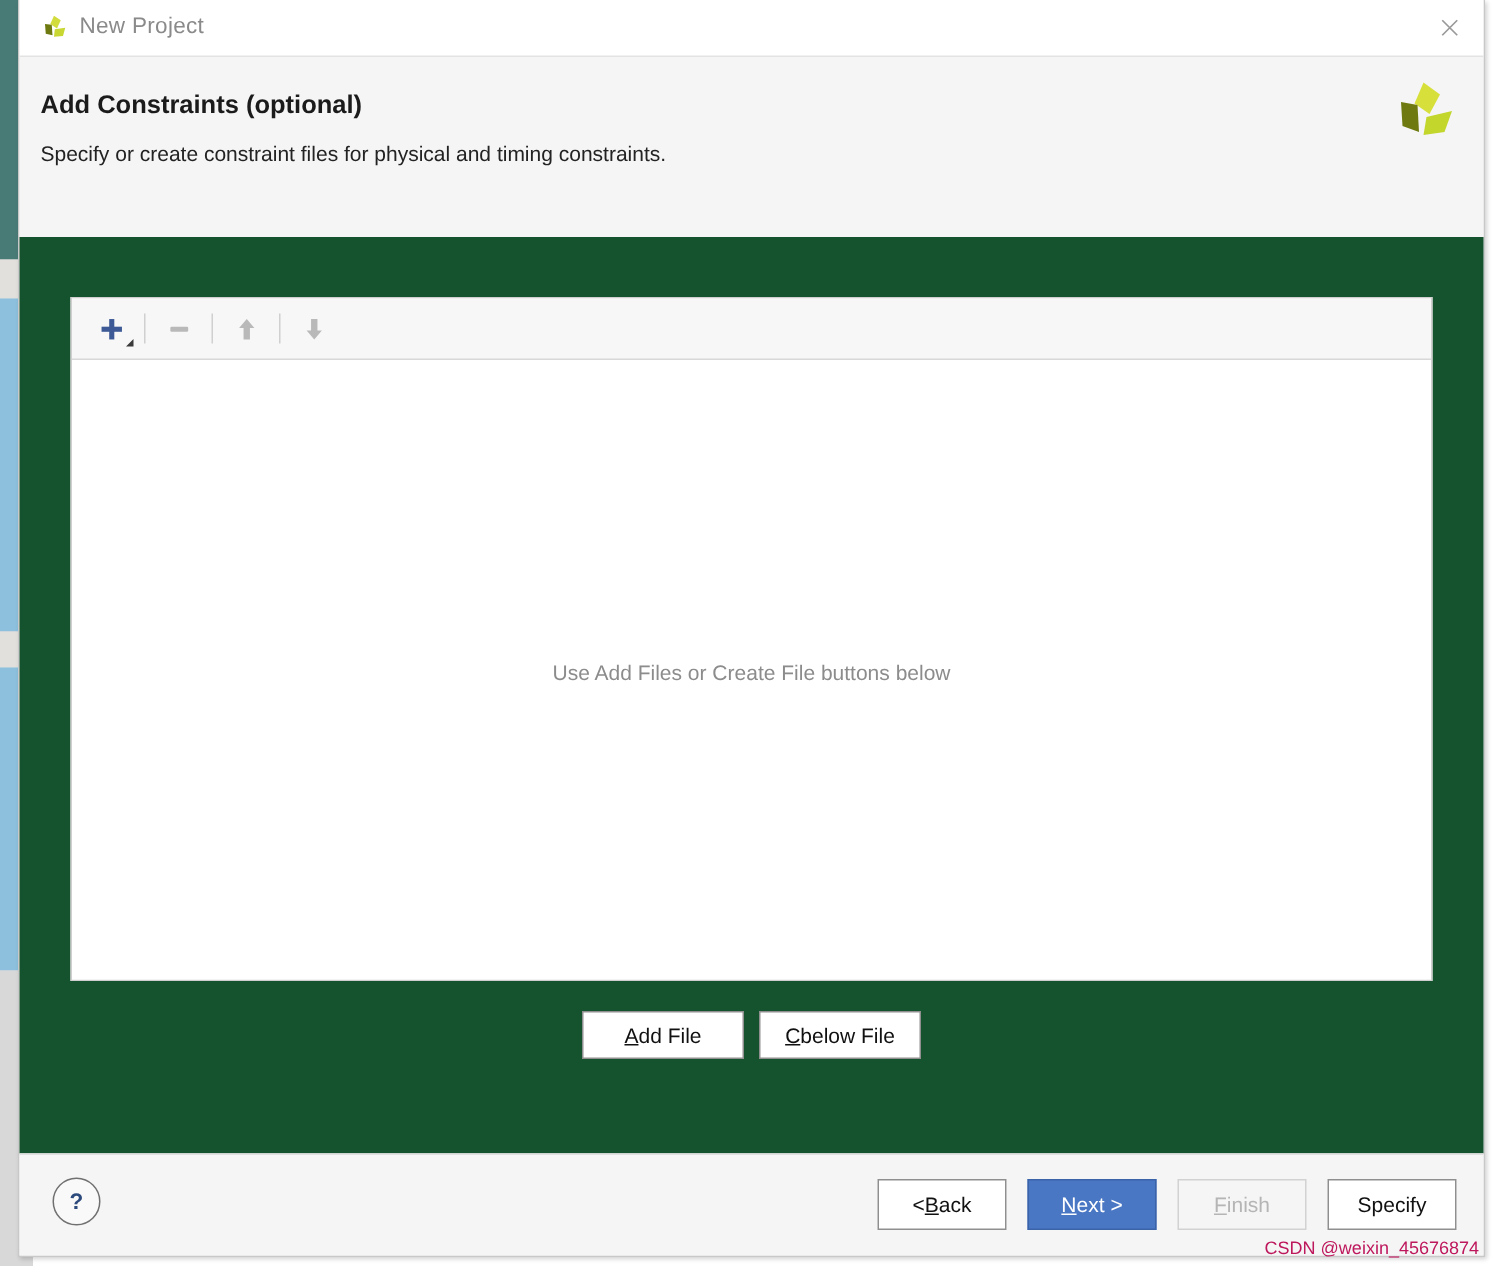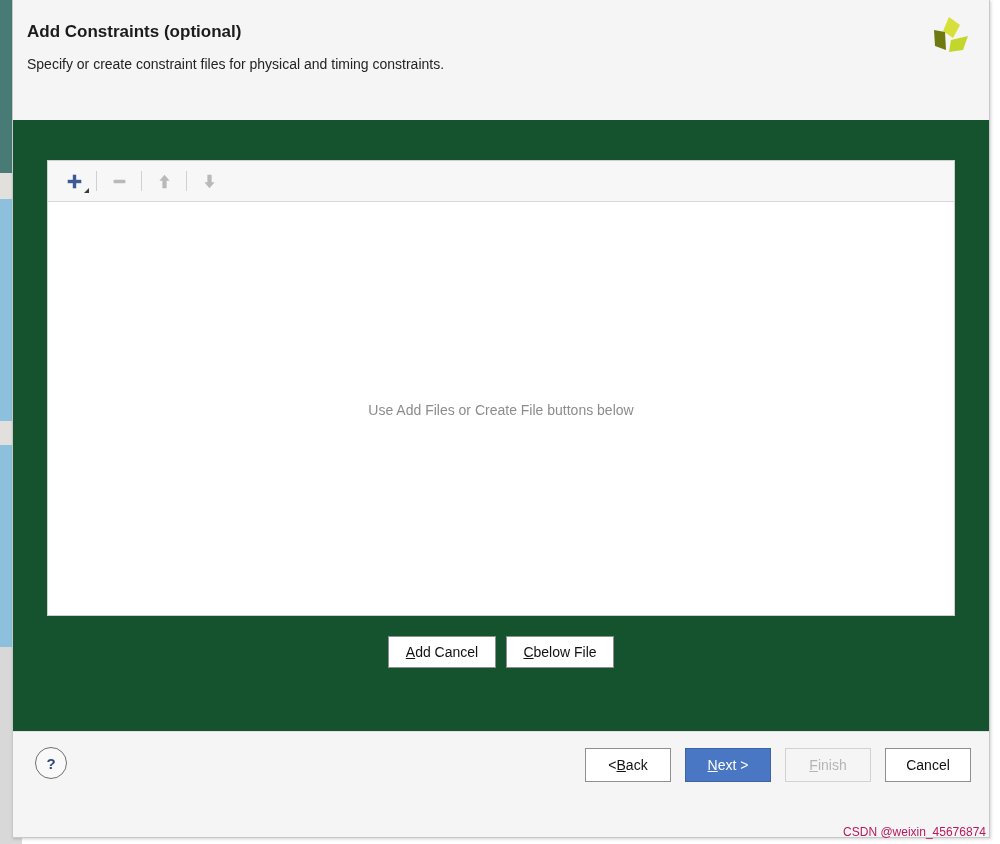--- a/index.html
+++ b/index.html
@@ -239,20 +239,35 @@
     <div class="bg-seg teal" style="top: 0px; height: 173px;"></div>
     <div class="bg-seg pale" style="top: 173px; height: 26px;"></div>
     <div class="bg-seg blue" style="top: 199px; height: 222px;"></div>
     <div class="bg-seg pale" style="top: 421px; height: 24px;"></div>
     <div class="bg-seg blue" style="top: 445px; height: 202px;"></div>
     <div class="bg-seg gray" style="top: 647px; height: 197px;"></div>
   </div>
 
 <div id="dialog">
 
+  <div id="titlebar">
+    <div id="title-icon">
+      <svg viewBox="0 0 40 40" width="20" height="20">
+        <polygon points="18,3 27,9 22,20 13,14" fill="#d2dc3c"></polygon>
+        <polygon points="6,14 15,15 16,29 7,27" fill="#6e7a10"></polygon>
+        <polygon points="19,21 33,19 30,30 18,31" fill="#c9d733"></polygon>
+      </svg>
+    </div>
+    <div id="title-text">New Project</div>
+    <div id="close-btn">
+      <svg viewBox="0 0 18 18" width="15" height="15">
+        <path d="M3 3 L15 15 M15 3 L3 15" stroke="#9a9a9a" stroke-width="1.4" fill="none"></path>
+      </svg>
+    </div>
+  </div>
 
   <div id="header">
     <div id="page-subtitle">Specify or create constraint files for physical and timing constraints.</div>
     <div id="page-title">Add Constraints (optional)</div>
     <div id="brand-logo">
       <svg viewBox="0 0 44 44" width="44" height="44">
         <polygon points="22,3 33,11 26,24 16,17" fill="#d7e03a"></polygon>
         <polygon points="7,16 18,18 19,36 8,32" fill="#6e7a10"></polygon>
         <polygon points="24,26 41,22 36,36 22,38" fill="#c3d62b"></polygon>
       </svg>
@@ -300,21 +315,21 @@
       </div>
 
       <div id="list-area">
         <div id="list-empty-msg">Use Add Files or Create File buttons below</div>
       </div>
     </div>
 
     <div id="file-buttons">
       <button class="flat-btn">
         <span class="mn">A</span>
-          <span>dd Cancel</span>
+          <span>dd File</span>
       </button>
       <button class="flat-btn">
         <span class="mn">C</span>
           <span>below File</span>
       </button>
     </div>
 
 
   </div>
 
@@ -329,20 +344,20 @@
       </button>
       <button class="nav-btn primary">
         <span class="mn">N</span>
           <span>ext &gt;</span>
       </button>
       <button class="nav-btn disabled">
         <span class="mn">F</span>
           <span>inish</span>
       </button>
       <button class="nav-btn">
-        <span>Cancel</span>
+        <span>Specify</span>
       </button>
     </div>
   </div>
 
 </div>
 
 <div id="watermark">CSDN @weixin_45676874</div>
 
 </body></html>

